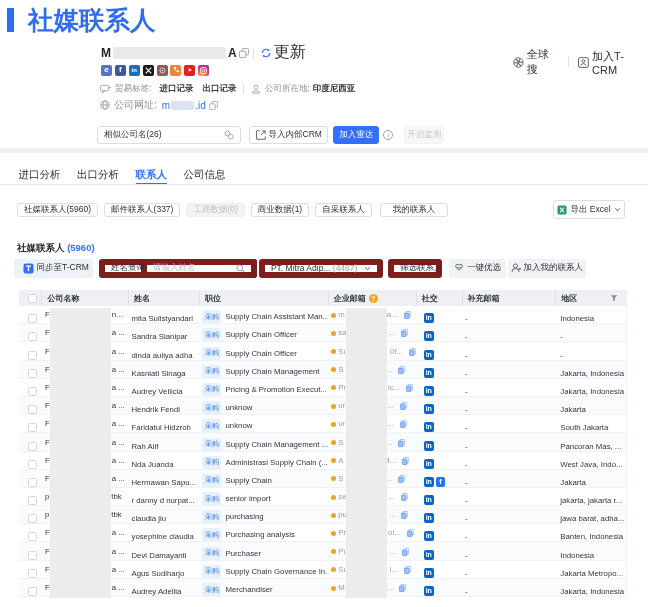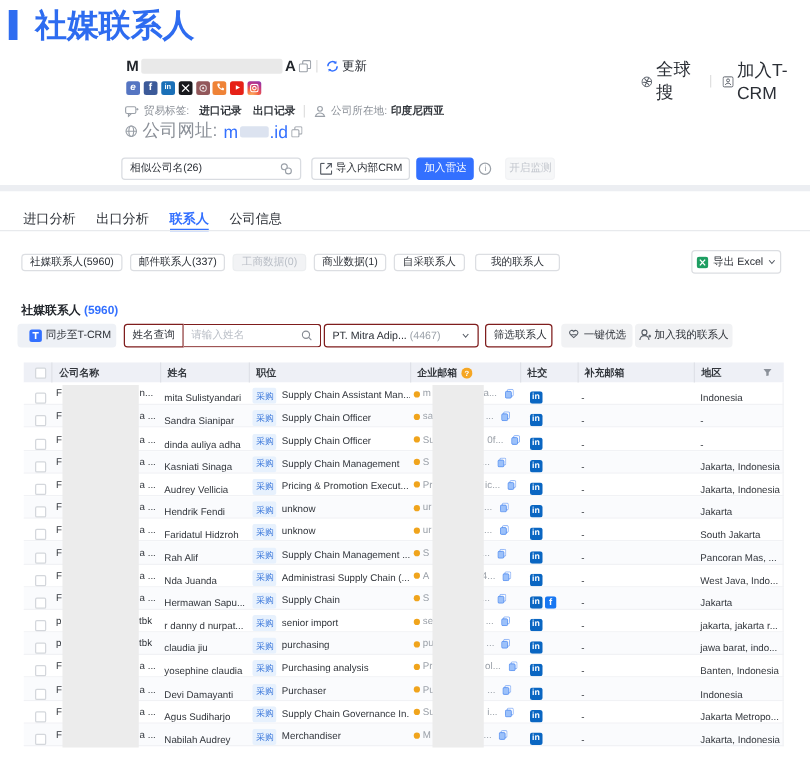--- a/index.html
+++ b/index.html
@@ -29,41 +29,41 @@
 .thumb .bagL { position:absolute; left:12px; top:45px; width:6px; height:7px; background:#262a34; border-radius:45% 45% 40% 40%; }
 .thumb .railR { position:absolute; left:63px; top:10px; width:12px; height:68px; border:1px solid #5f5b54; }
 .thumb .clothR1 { position:absolute; left:64.5px; top:14px; width:5px; height:14px; background:#333950; border-radius:1.5px; }
 .thumb .clothR2 { position:absolute; left:69.5px; top:16px; width:3.5px; height:12px; background:#50566a; border-radius:1.5px; }
 .thumb .overlay { position:absolute; left:0; bottom:0; width:100%; height:17px; background:rgba(128,128,128,.88); color:#fff; font-size:10px; line-height:17px; padding-left:5px; }
 
 
 .row1 { left:101px; top:46px; height:13px; font-size:12px; color:#21252b; font-weight:bold; display:flex; align-items:center; }
 .cname-blur { display:inline-block; width:113px; height:12px; background:#e9e9e9; border-radius:2px; margin:0 2px; }
 .sep-v { display:inline-block; width:1px; height:10px; background:#e0e0e0; }
-.refresh-txt { color:#2b2f36; font-weight:normal; font-size:10px; }
+.refresh-txt { color:#2b2f36; font-weight:normal; font-size:16px; }
 .icon-row { left:101px; top:64.5px; display:flex; gap:2.9px; }
 .sic { width:11px; height:11px; border-radius:2px; display:flex; align-items:center; justify-content:center; color:#fff; font-size:8px; font-weight:bold; line-height:1; }
 .row3 { left:100px; top:84px; height:10px; font-size:8.5px; color:#8a8f97; display:flex; align-items:center; }
 .row3 b, .row4 b { color:#32363c; font-weight:bold; }
-.row4 { left:100px; top:100px; height:10px; font-size:14px; color:#8a8f97; display:flex; align-items:center;text-align:center; }
+.row4 { left:100px; top:100px; height:10px; font-size:10px; color:#8a8f97; display:flex; align-items:center;text-align:center; }
 .blue { color:#3370ff; }
 .web-blur { display:inline-block; width:23px; height:9px; background:#dce3f0; border-radius:2px; margin:0 1px; }
 .gicon { margin-right:4px; display:inline-flex; }
 
 
 .btnrow { left:97px; top:126px; display:flex; align-items:center; height:18px; font-size:8.5px; }
 .btn { height:18px; border:1px solid #d9dce1; border-radius:3px; background:#fff; color:#2b2f36; display:flex; align-items:center; padding:0 6px; white-space:nowrap; }
 .btn-sim { width:144px; justify-content:space-between; }
 .btn-crm { margin-left:8px; padding:0 5.5px; }
 .btn-radar { margin-left:5px; background:#3370ff; border-color:#3370ff; color:#fff; padding:0 5px; }
 .info-i { margin-left:4px; width:10px; height:10px; border:1px solid #9aa0a8; border-radius:50%; color:#9aa0a8; font-size:7px; display:flex; align-items:center; justify-content:center; }
 .btn-watch { margin-left:11px; background:#f6f7f8; border-color:#f2f3f5; color:#c3c7ce; padding:0 2px; }
 
 
-.toplinks { left:513px; top:47px; display:flex; align-items:center; font-size:14px; color:#2b2f36; }
+.toplinks { left:513px; top:47px; display:flex; align-items:center; font-size:11px; color:#2b2f36;justify-content:flex-end; }
 
 
 .band { left:0; top:148px; width:648px; height:5px; background:#eceef2; }
 .tabs { left:18.5px; top:168px; display:flex; font-size:10.5px; color:#2b2f36; }
 .tab { margin-right:16.5px; padding-bottom:1px; }
 .tab.active { color:#3370ff; font-weight:bold; border-bottom:2px solid #3370ff; }
 .tabline { left:0; top:184px; width:648px; height:1px; background:#e8eaed; }
 
 
 .pills { left:17px; top:202.5px; display:flex; height:14.5px; font-size:8.5px; color:#2b2f36; }
@@ -71,21 +71,21 @@
 .pill.disabled { background:#f2f3f5; color:#b9bec6; border-color:#eceef0; }
 .excel { position:absolute; left:553px; top:200px; width:72px; height:19px; border:1px solid #dcdee2; border-radius:3px; display:flex; align-items:center; justify-content:center; font-size:8.5px; color:#2b2f36; gap:3px; }
 
 
 .sechead { left:17px; top:242px; font-size:9.5px; font-weight:bold; color:#21252b; }
 .sechead .cnt { color:#3370ff; }
 
 
 .toolbar { left:14px; top:259px; display:flex; align-items:center; height:18.5px; font-size:8.5px; white-space:nowrap; }
 .tbtn-sync { height:18.5px; background:#eef1f6; border-radius:3px; display:flex; align-items:center; padding:0 4px 0 9px; color:#2b2f36; gap:2.5px; }
-.tsel { height:18.5px; border:1px solid #7f1d1d; display:flex; align-items:center; padding:0 6px; color:#2b2f36; background:#fff; }
+.tsel { height:18.5px; border:6px solid #7f1d1d; display:flex; align-items:center; padding:0 6px; color:#2b2f36; background:#fff; }
 .tname { margin-left:6px; border-radius:3px 0 0 3px; width:48px; justify-content:space-between; }
 .tinput { border-left:none; border-radius:0 3px 3px 0; color:#b9bec6; width:110px; justify-content:space-between;font-family:Liberation Mono, monospace; }
 .tcompany { margin-left:2px; border-radius:3px; width:124px; justify-content:space-between; }
 .tfilter { margin-left:5px; border-radius:3px; width:54px; justify-content:space-between; }
 .chip { margin-left:7.5px; height:18.5px; background:#f1f2f4; border-radius:3px; display:flex; align-items:center; padding:0 5px; color:#2b2f36; gap:2.5px; }
 .chip2 { margin-left:2px; padding:0 3px; }
 
 
 .tbl { left:19px; top:290px; width:608px; }
 .thead { display:flex; height:16px; background:#eef0f6; align-items:center; font-size:8px; font-weight:bold; color:#32363c; }
@@ -500,21 +500,21 @@
           </div>
           <div class="c1 cell">p<span class="co-blur"></span>tbk</div>
           <div class="c2 cell">claudia jiu</div>
           <div class="c3 cell"><span class="tag">采购</span>purchasing</div>
           <div class="c4 cell"><span class="dot"></span><span class="gray">pu</span><span class="em-blur"></span><span class="gray">...</span><svg style="vertical-align:middle;margin-left:6px" width="7" height="8" viewBox="0 0 11 12">
               <rect x="3" y="0.5" width="7.5" height="8.5" rx="1.5" fill="none" stroke="#70a0f5"></rect>
               <rect x="0.5" y="3" width="7.5" height="8.5" rx="1.5" fill="#9cc1fa" stroke="#4d89f0"></rect>
             </svg></div>
           <div class="c5 cell" style="padding-left:8px"><span class="in-ic">in</span></div>
           <div class="c6 cell">-</div>
-          <div class="c7 cell" style="padding-left:5px">jawa barat, indo...</div>
+          <div class="c7 cell" style="padding-left:5px">jawa barat, adha...</div>
         </div>
 <div class="trow">
           <div class="c0">
             <span class="cbx"></span>
           </div>
           <div class="c1 cell">F<span class="co-blur"></span>a ...</div>
           <div class="c2 cell">yosephine claudia</div>
           <div class="c3 cell"><span class="tag">采购</span>Purchasing analysis</div>
           <div class="c4 cell"><span class="dot"></span><span class="gray">Pr</span><span class="em-blur"></span><span class="gray">ol...</span><svg style="vertical-align:middle;margin-left:6px" width="7" height="8" viewBox="0 0 11 12">
               <rect x="3" y="0.5" width="7.5" height="8.5" rx="1.5" fill="none" stroke="#70a0f5"></rect>
@@ -552,21 +552,21 @@
             </svg></div>
           <div class="c5 cell" style="padding-left:8px"><span class="in-ic">in</span></div>
           <div class="c6 cell">-</div>
           <div class="c7 cell" style="padding-left:5px">Jakarta Metropo...</div>
         </div>
 <div class="trow alt">
           <div class="c0">
             <span class="cbx"></span>
           </div>
           <div class="c1 cell">F<span class="co-blur"></span>a ...</div>
-          <div class="c2 cell">Nabilah Audrey</div>
+          <div class="c2 cell">Audrey Adellia</div>
           <div class="c3 cell"><span class="tag">采购</span>Merchandiser</div>
           <div class="c4 cell"><span class="dot"></span><span class="gray">M</span><span class="em-blur"></span><span class="gray">...</span><svg style="vertical-align:middle;margin-left:6px" width="7" height="8" viewBox="0 0 11 12">
               <rect x="3" y="0.5" width="7.5" height="8.5" rx="1.5" fill="none" stroke="#70a0f5"></rect>
               <rect x="0.5" y="3" width="7.5" height="8.5" rx="1.5" fill="#9cc1fa" stroke="#4d89f0"></rect>
             </svg></div>
           <div class="c5 cell" style="padding-left:8px"><span class="in-ic">in</span></div>
           <div class="c6 cell">-</div>
           <div class="c7 cell" style="padding-left:5px">Jakarta, Indonesia</div>
         </div>
     </div>

